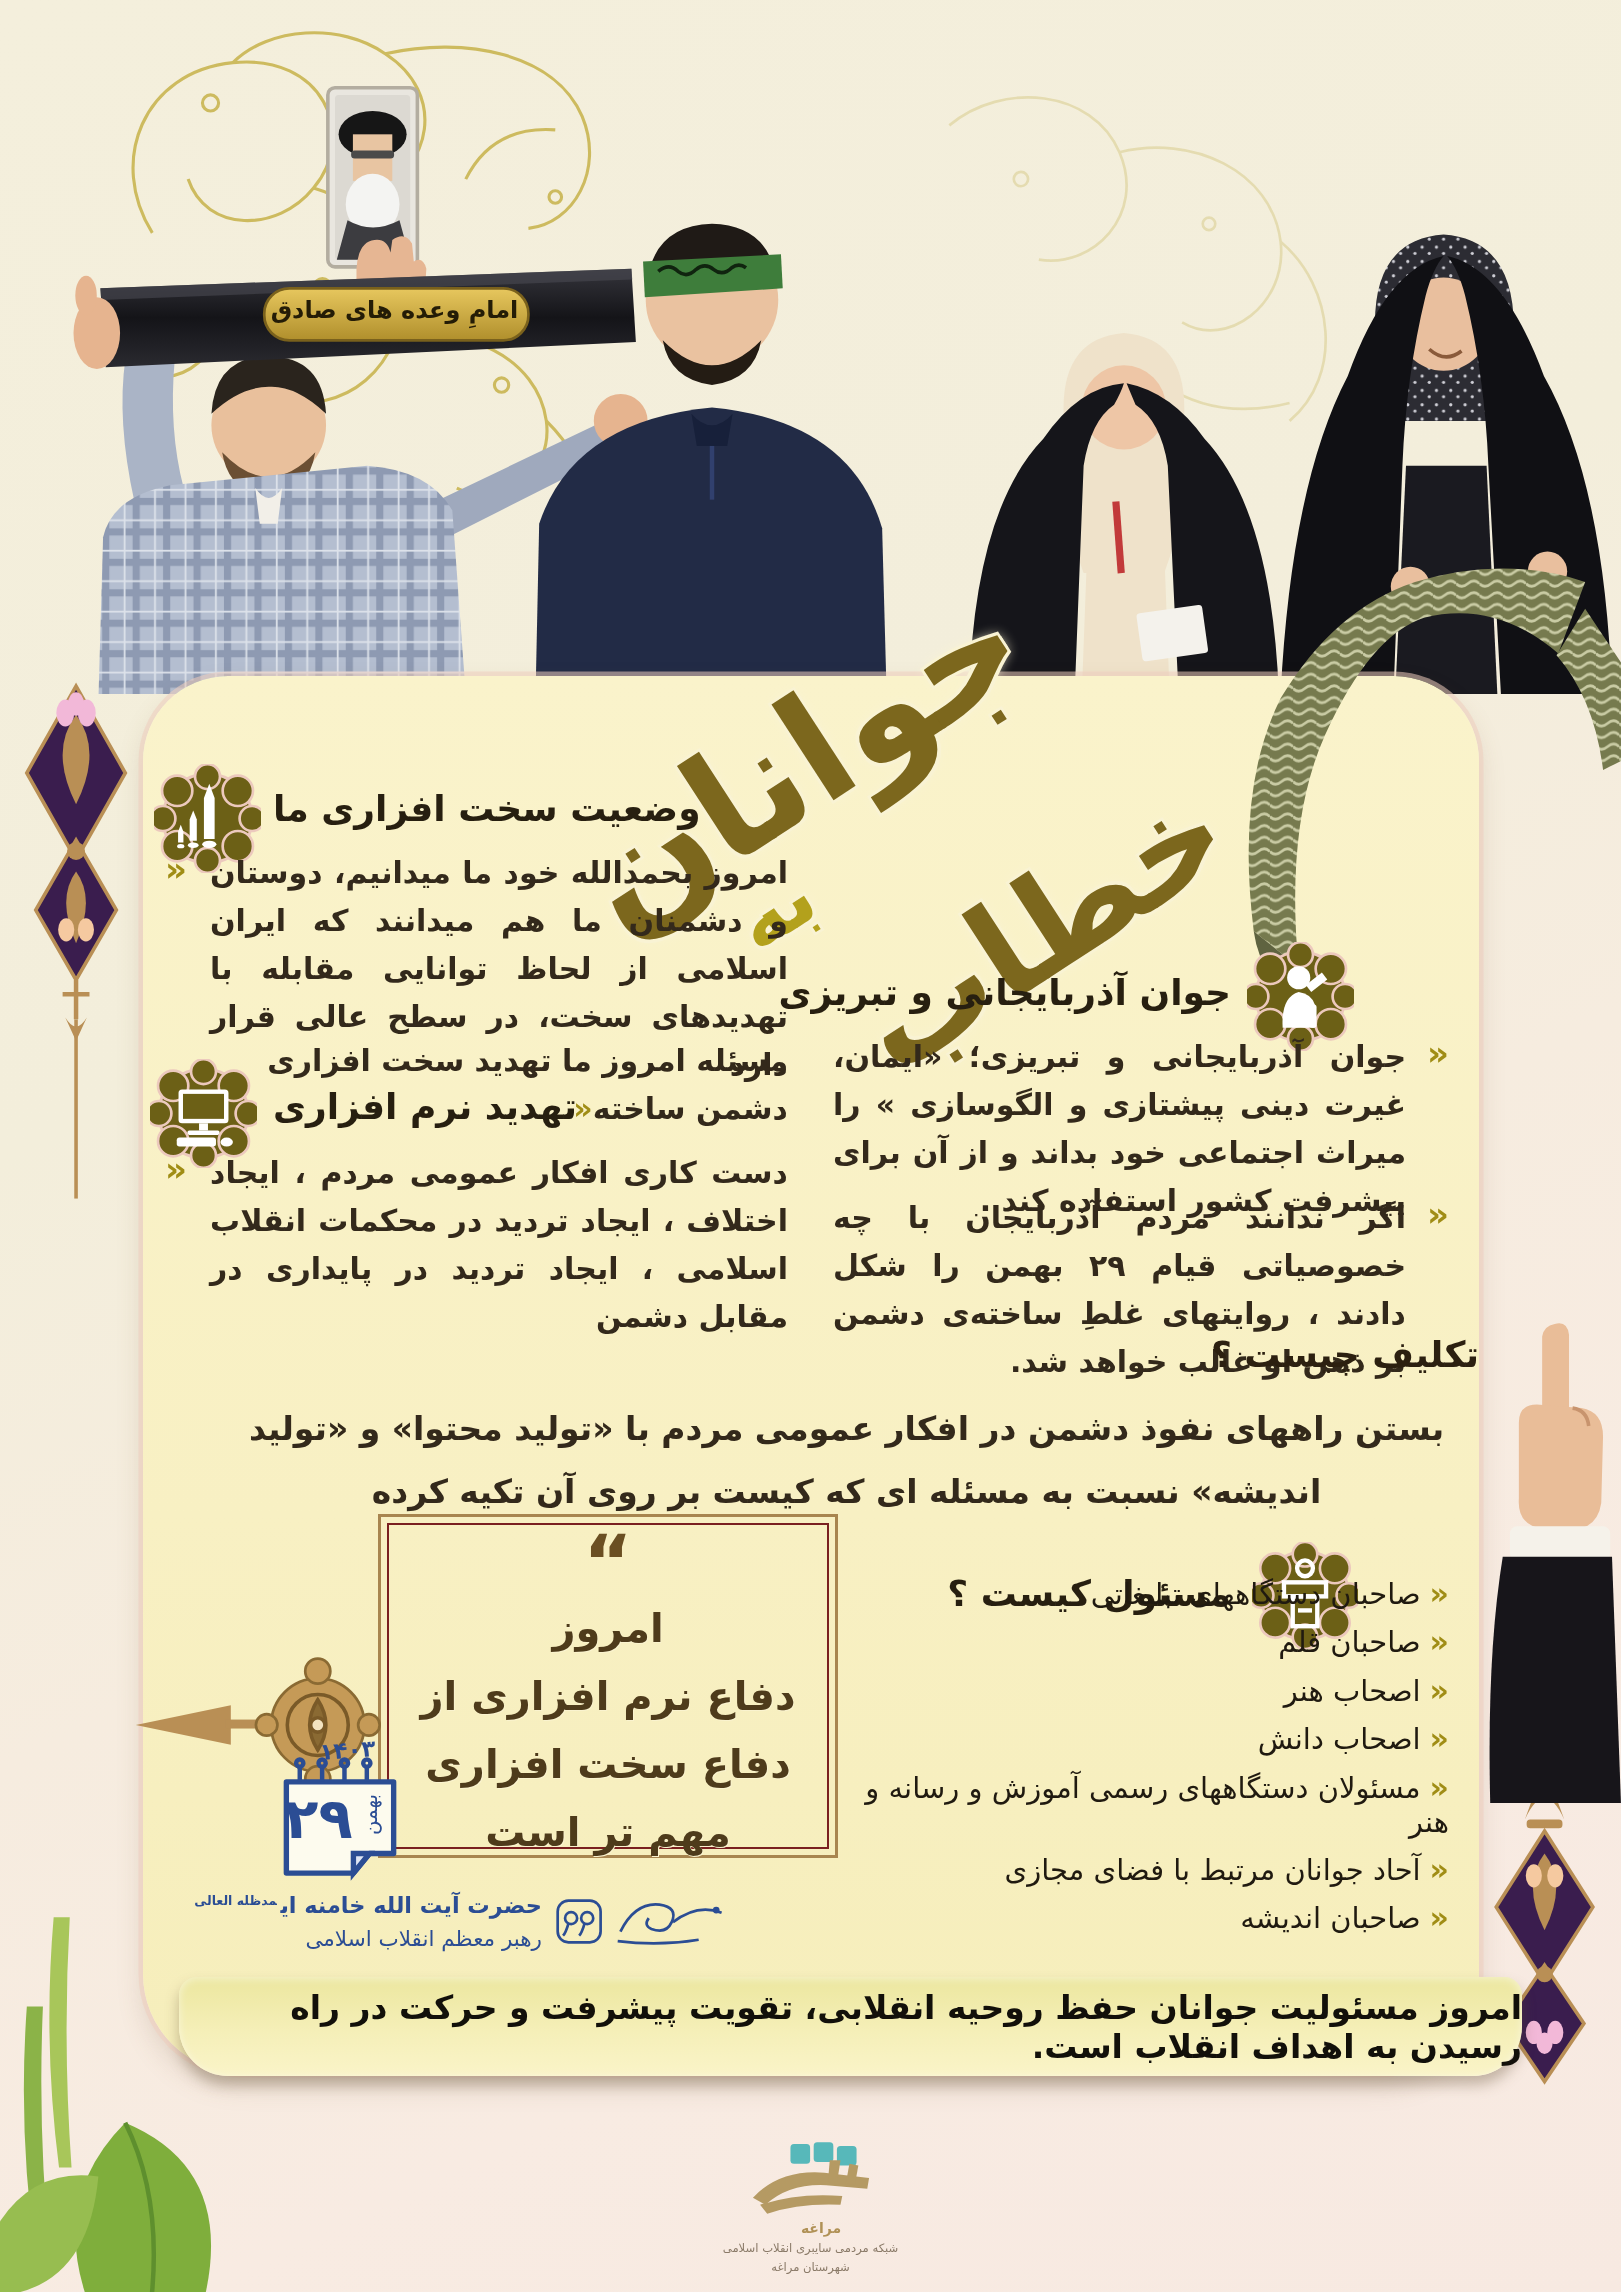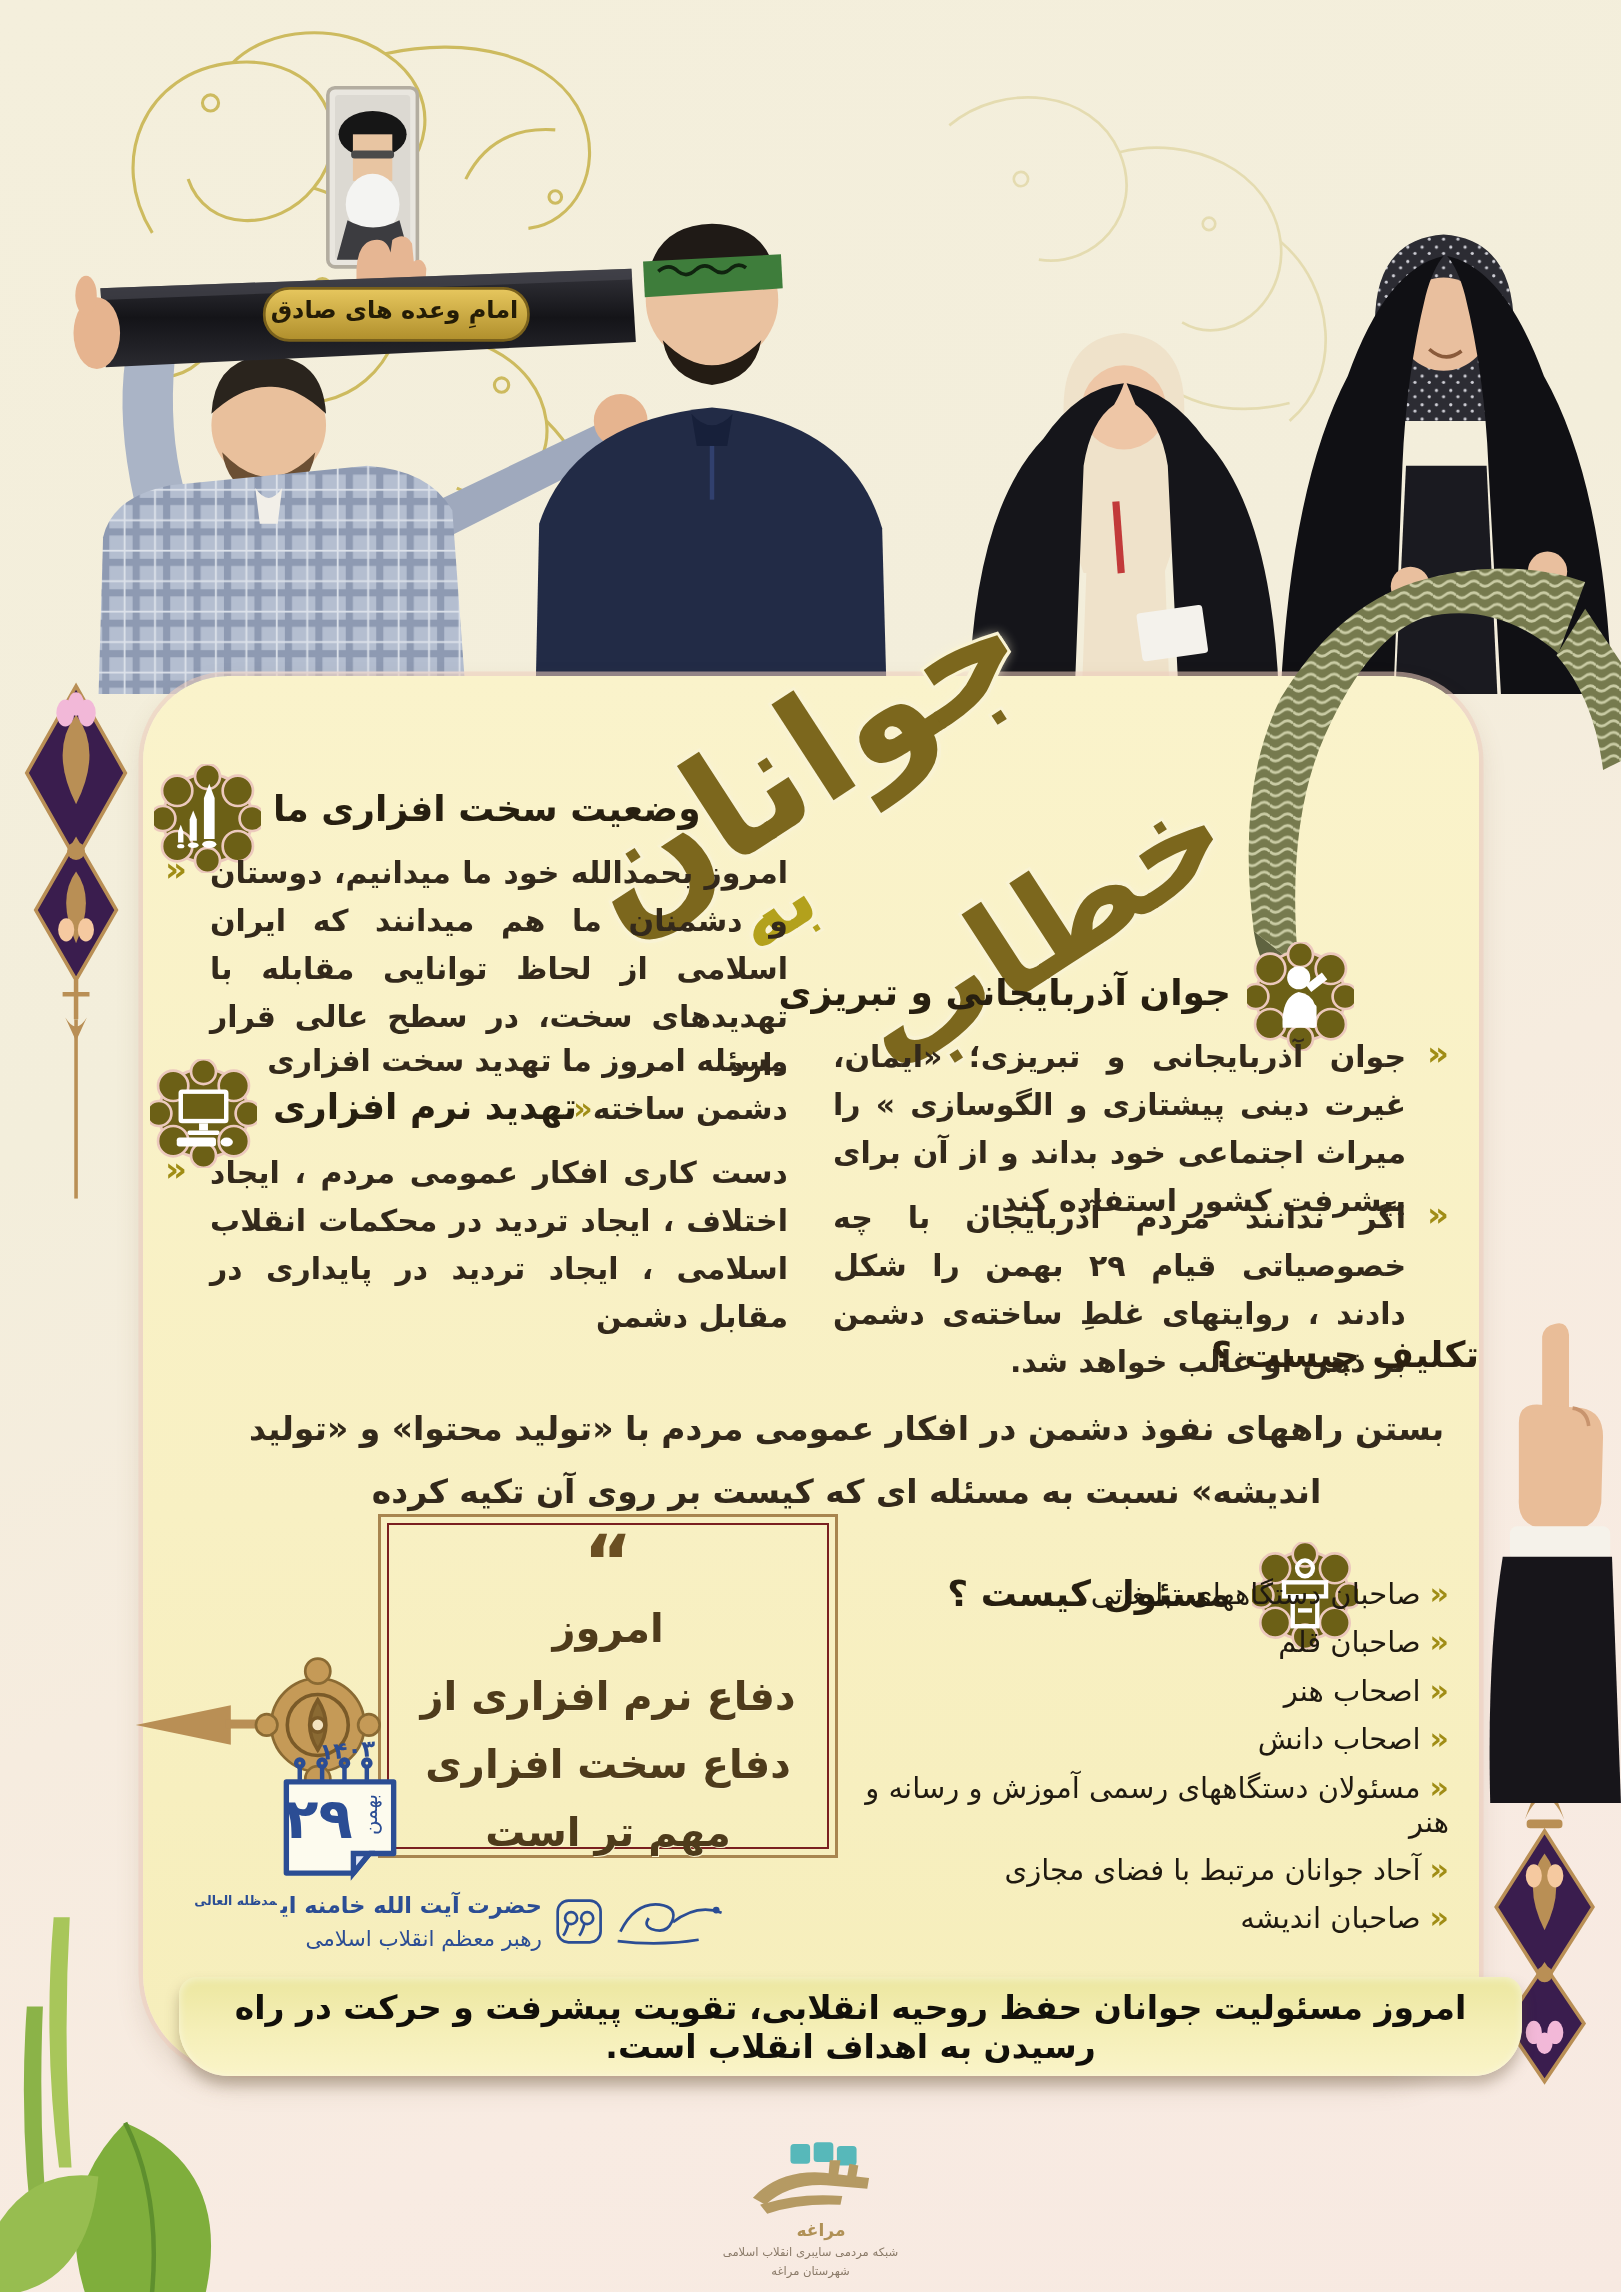--- a/index.html
+++ b/index.html
@@ -65,27 +65,27 @@
   .attr-text{direction:rtl;text-align:right;color:#2b4d94;width:260px;}
   .attr-name{font-size:22.4px;font-weight:bold;white-space:nowrap;}
   .attr-honorific{font-size:12.5px;vertical-align:super;margin-right:3.6px;}
   .attr-role{font-size:21.5px;margin-top:7.2px;}
 
   
   .bottom-banner{position:absolute;left:179px;top:1977px;width:1343px;height:99px;z-index:5;
     background:linear-gradient(180deg,#ece79f 0%,#f5efb8 55%,#faf4c8 100%);
     border-radius:18px 18px 49px 49px;
     box-shadow:0 9px 14.3px rgba(95,75,45,.35), inset 0 1.8px 9px rgba(255,255,255,.5);
-    display:flex;align-items:center;justify-content:center;text-align:center;}
+    display:flex;align-items:center;justify-content:center;}
   .bottom-banner span{font-size:33px;font-weight:bold;color:#12100a;direction:rtl;}
 
   
   .logo{position:absolute;left:712px;top:2142px;width:197px;z-index:4;display:flex;
     flex-direction:column;align-items:center;}
-  .logo-city{font-size:17px;font-weight:bold;color:#b09156;margin-top:-12.5px;margin-left:21px;}
+  .logo-city{font-size:14px;font-weight:bold;color:#b09156;margin-top:-12.5px;margin-left:21px;}
   .logo-line{font-size:11.6px;color:#8a7a68;margin-top:5.4px;direction:rtl;}
 </style>
 </head>
 <body>
 
 <div class="page">
 
   <svg id="photo-band" width="1621" height="694" viewBox="0 0 1810 775">
     <defs>
       <pattern id="plaid" width="34" height="34" patternUnits="userSpaceOnUse">

